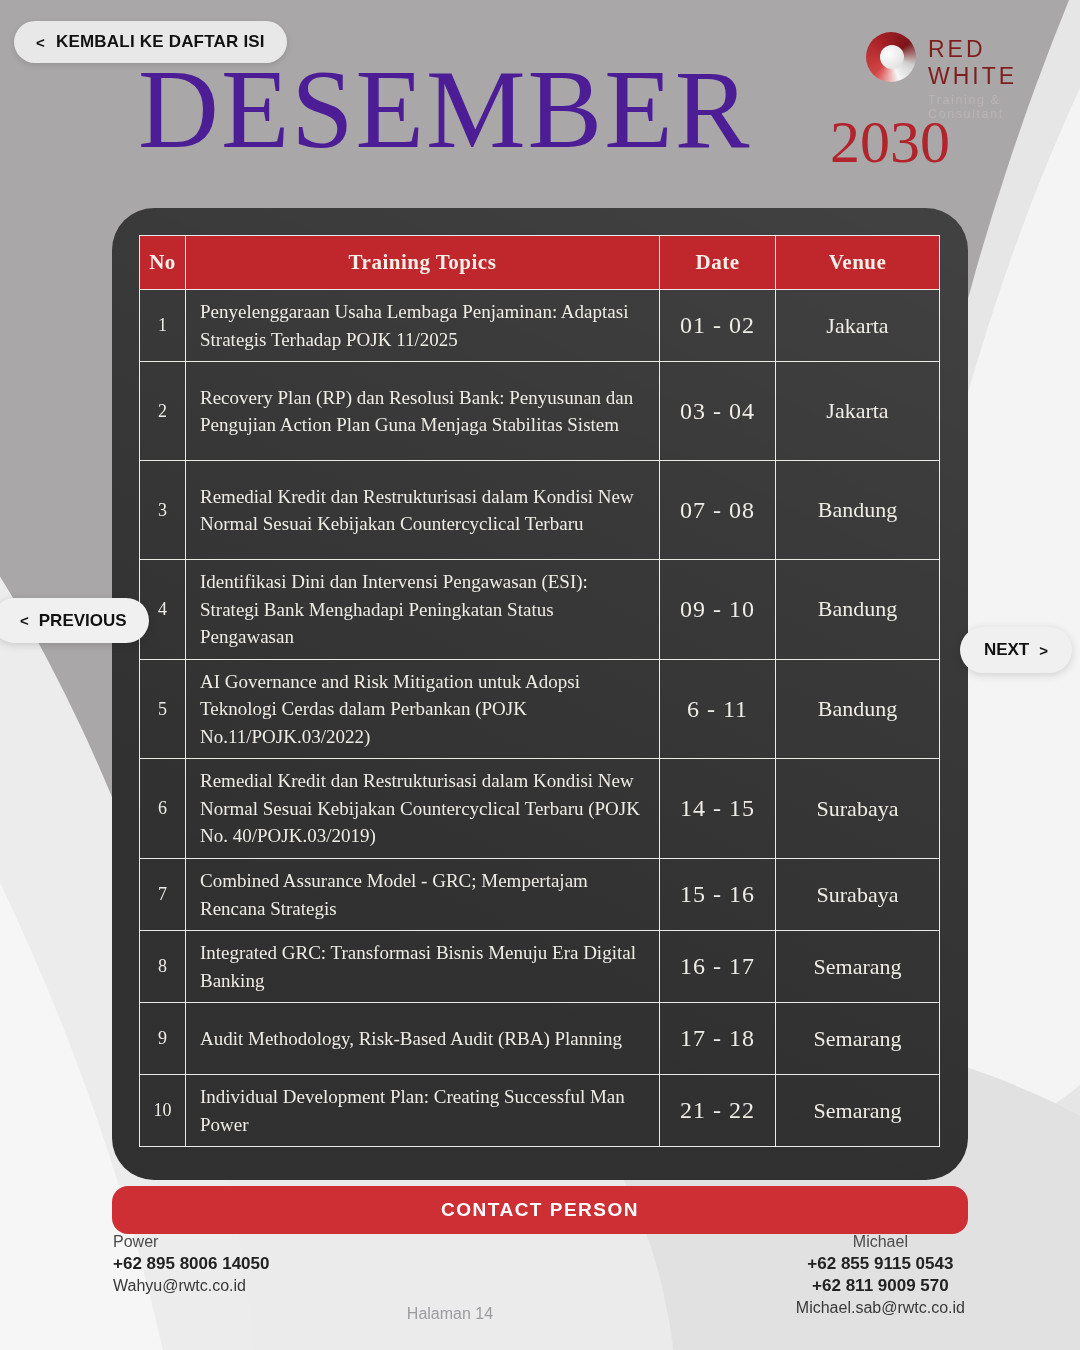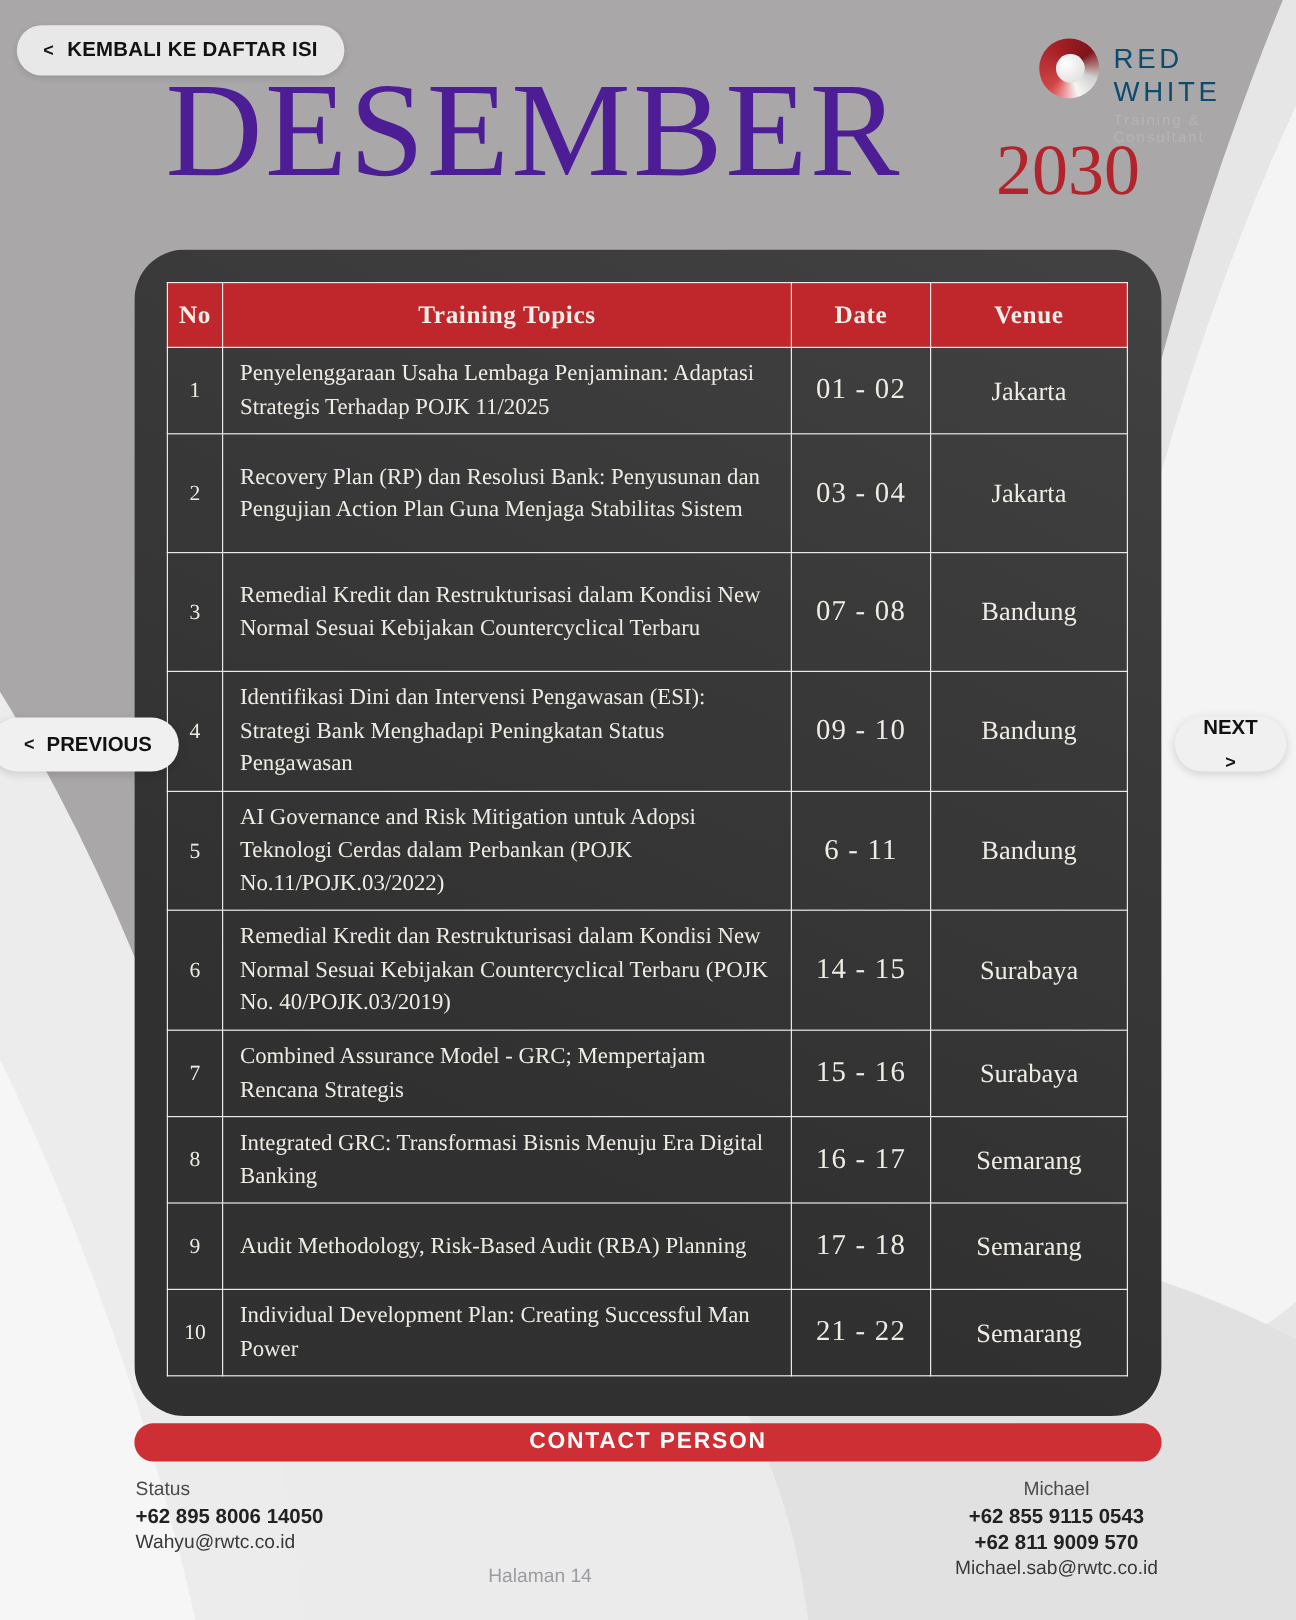--- a/index.html
+++ b/index.html
@@ -54,33 +54,33 @@
   .brand-logo{
     width:50px;height:50px;border-radius:50%;flex:0 0 auto;position:relative;
     background:conic-gradient(from 225deg at 50% 50%,
       #d04444 0%, #a41f25 30%, #7c151a 52%, #cfcfcf 68%, #f6f6f6 82%, #e06060 96%, #d04444 100%);
   }
   .brand-logo::after{
     content:'';position:absolute;width:24px;height:24px;border-radius:50%;
     left:14px;top:13px;background:radial-gradient(circle at 35% 35%, #ffffff, #d8d8d8);
   }
   .brand-name{
-    font-size:23px;letter-spacing:3px;color:#0c4a6e;font-weight:400;margin-top:4px;
+    font-size:23px;letter-spacing:3px;color:#7f1d1d;font-weight:400;margin-top:4px;
   }
   .brand-tagline{
     font-size:12.5px;letter-spacing:1.6px;color:#b9b3b4;margin-top:3px;
   }
   
   .nav-pill{
     position:absolute;z-index:6;background:#f1f0f0;border-radius:23px;
     display:flex;align-items:center;gap:10px;font-weight:bold;font-size:17px;color:#121212;
     box-shadow:0 2px 8px rgba(0,0,0,0.15);cursor:pointer;
   }
   .prev-btn{left:-8px;top:598px;height:45px;padding:0 22px 0 28px;}
-  .next-btn{right:8px;top:597px;height:46px;padding:0 24px;flex-direction:column;}
+  .next-btn{right:8px;top:627px;height:46px;padding:0 24px;}
   .nav-pill .chev{font-size:15px;}
   
   .card{
     position:absolute;left:112px;top:208px;width:856px;height:972px;z-index:3;
     border-radius:42px;
     background:
       linear-gradient(205deg, rgba(255,255,255,0.06) 0%, rgba(255,255,255,0.02) 30%, rgba(0,0,0,0.10) 72%),
       #363636;
   }
   table.schedule{
@@ -102,21 +102,21 @@
   }
   .schedule td{vertical-align:middle;}
   .schedule tr.lines2{height:72px;}
   .schedule tr.lines3{height:99px;}
   .td-no{text-align:center;font-size:18px;}
   .td-topic{text-align:left;padding:8px 14px;font-size:19px;line-height:1.45;}
   .td-date{text-align:center;font-size:24px;letter-spacing:1px;}
   .td-venue{text-align:center;font-size:22px;}
   
   .contact-banner{
-    position:absolute;left:112px;top:1186px;width:856px;height:32px;z-index:4;
+    position:absolute;left:112px;top:1186px;width:856px;height:48px;z-index:4;
     background:#ce2f34;border-radius:16px;display:flex;align-items:center;justify-content:center;
     color:#ffffff;font-weight:bold;font-size:19px;letter-spacing:1.5px;
   }
   .contact-block{position:absolute;top:1231px;z-index:4;font-size:16px;line-height:22px;}
   .contact-left{left:113px;text-align:left;}
   .contact-right{right:115px;text-align:center;}
   .contact-name{color:#4b4b4d;}
   .contact-phone{color:#222224;font-weight:bold;font-size:17px;}
   .contact-email{color:#39393b;}
   .page-number{
@@ -238,21 +238,21 @@
           <td class="td-date">21 - 22</td>
           <td class="td-venue">Semarang</td>
         </tr>
       </tbody>
     </table>
   </div>
 
   <div class="contact-banner">CONTACT PERSON</div>
 
   <div class="contact-block contact-left">
-    <div class="contact-name">Status</div>
+    <div class="contact-name">Power</div>
     <div class="contact-phone">+62 895 8006 14050</div>
     <div class="contact-email">Wahyu@rwtc.co.id</div>
   </div>
 
   <div class="contact-block contact-right">
     <div class="contact-name">Michael</div>
     <div class="contact-phone">+62 855 9115 0543</div>
     <div class="contact-phone">+62 811 9009 570</div>
     <div class="contact-email">Michael.sab@rwtc.co.id</div>
   </div>

